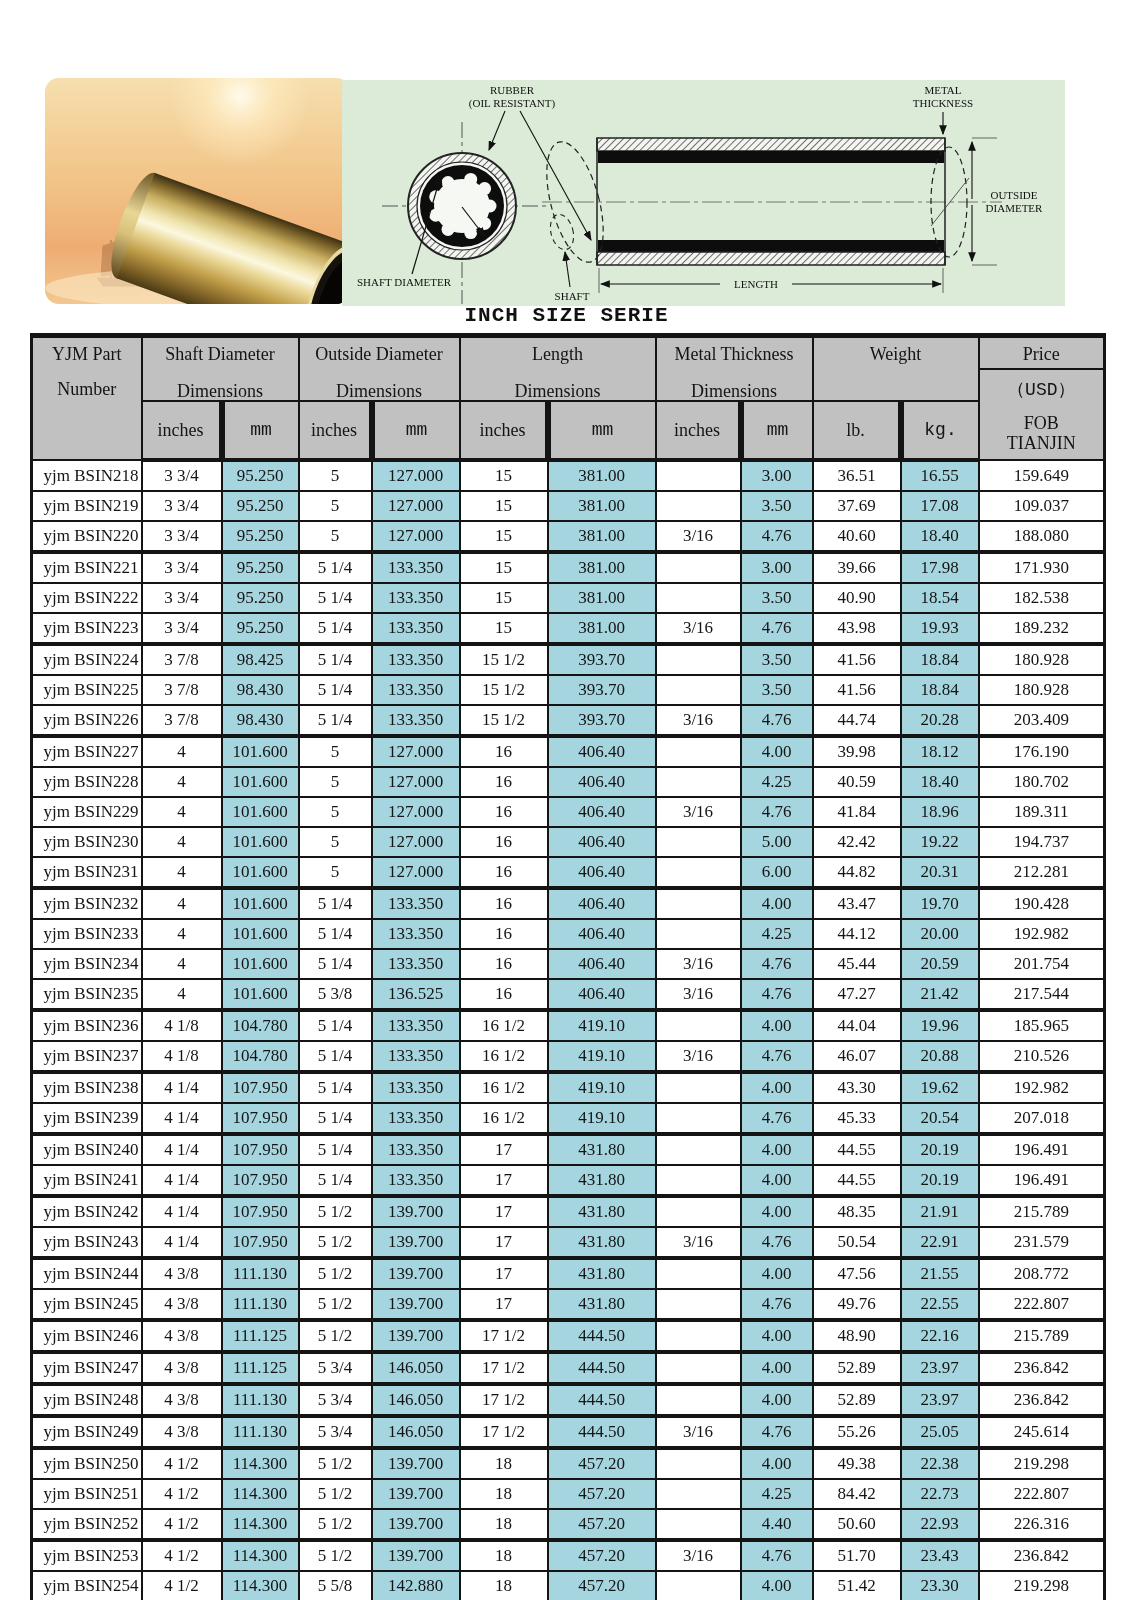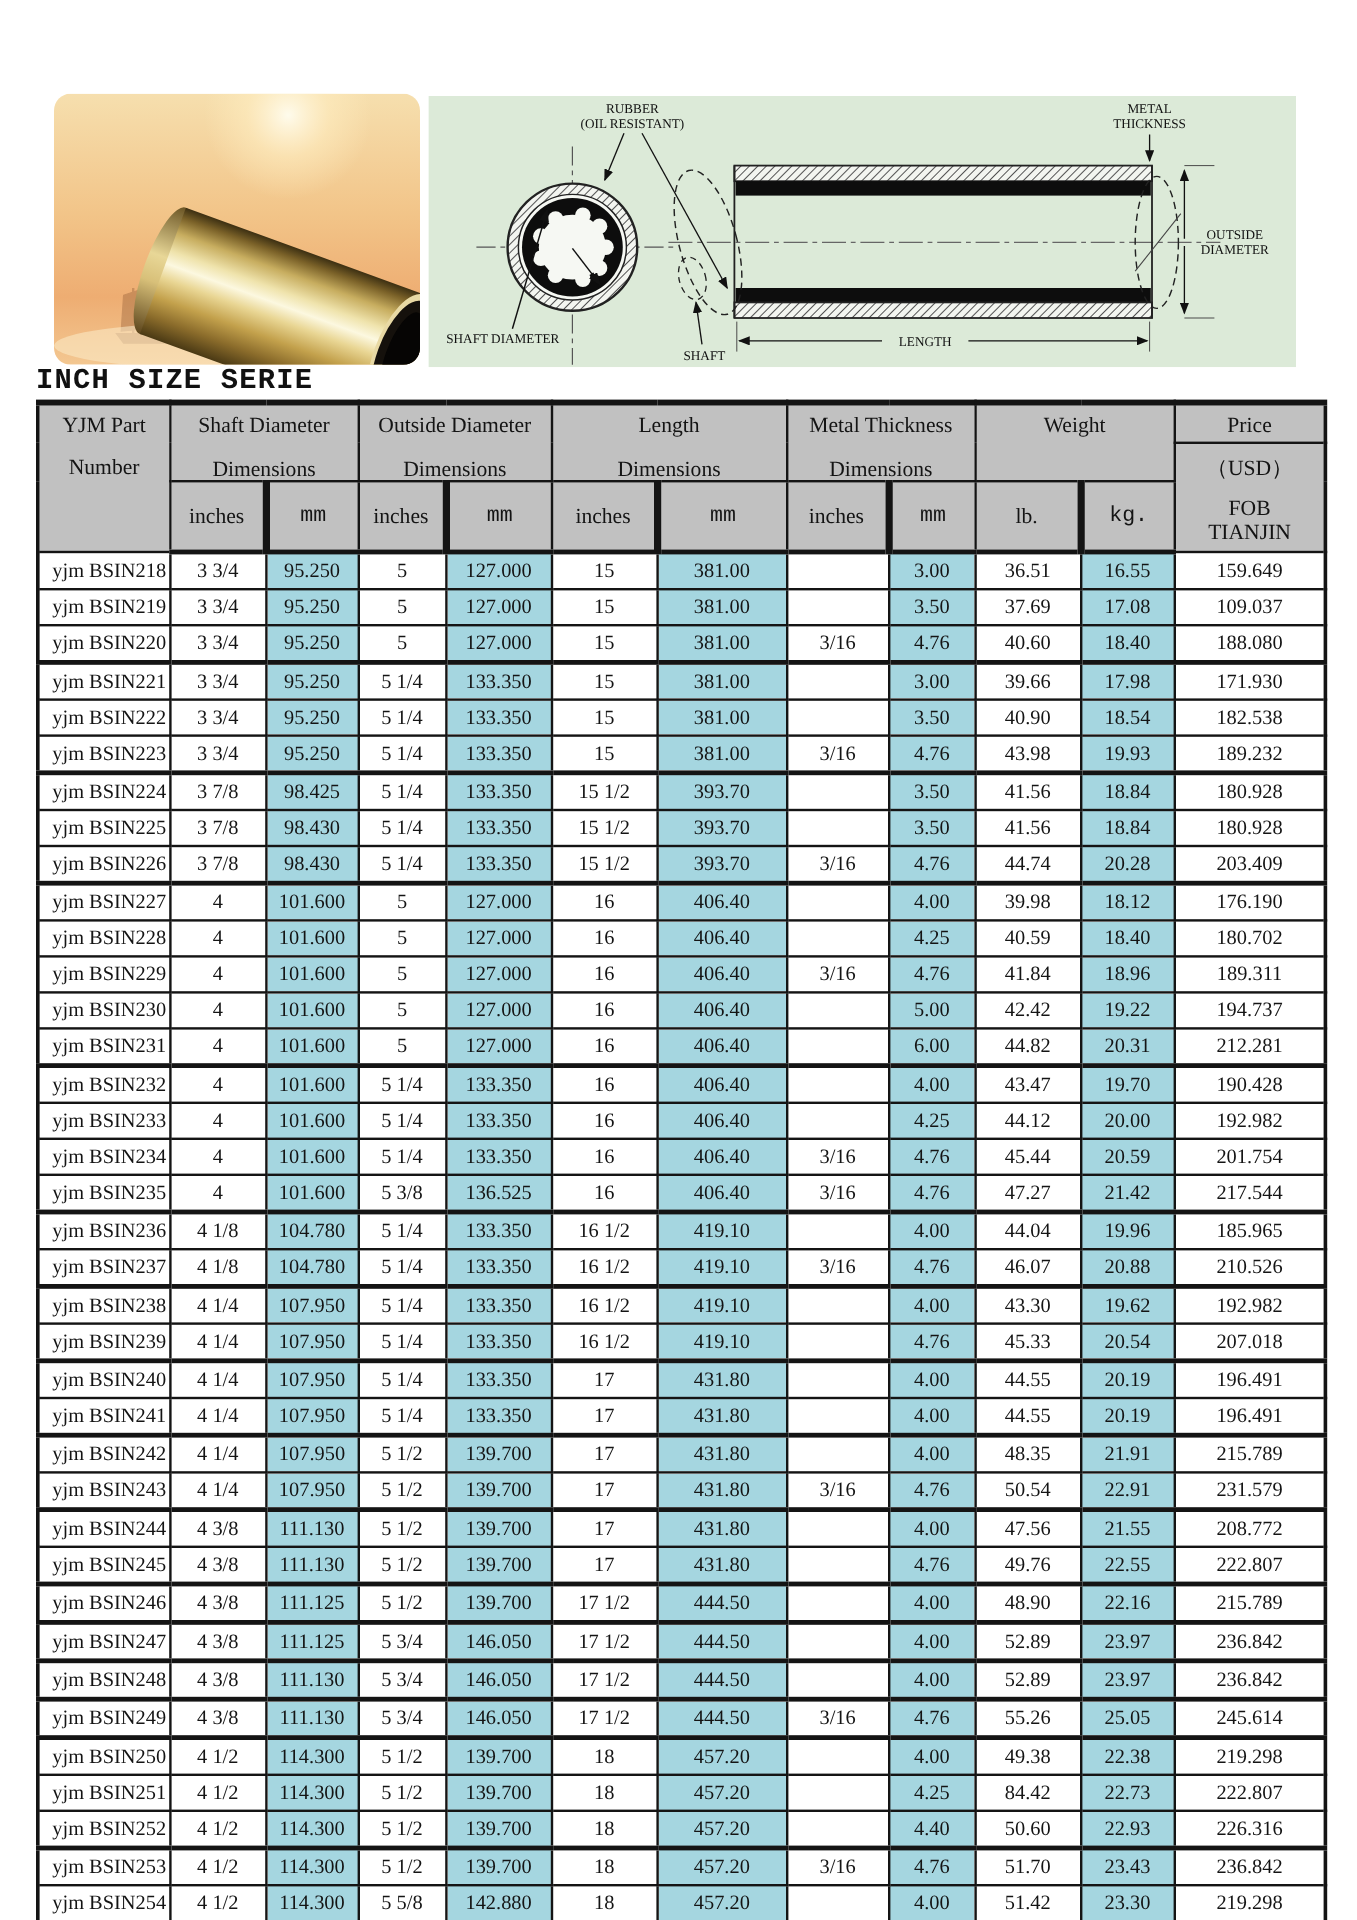--- a/index.html
+++ b/index.html
@@ -4,25 +4,25 @@
 <style>
   html,body{margin:0;padding:0;background:#ffffff;}
   .page{position:relative;width:1131px;height:1600px;background:#ffffff;
         font-family:"Liberation Serif", serif;color:#141414;overflow:hidden;}
 
   
   .photo{position:absolute;left:45px;top:78px;width:305px;height:226px;
          border-radius:14px;overflow:hidden;}
 
   
-  .diagram{position:absolute;left:357px;top:80px;width:723px;height:186px;}
+  .diagram{position:absolute;left:342px;top:80px;width:723px;height:186px;}
 
   
-  .title{position:absolute;left:30px;top:304px;width:1073px;
-         font-family:"Liberation Mono", monospace;font-size:24px;font-weight:700;
+  .title{position:absolute;left:30px;top:304px;width:1073px;text-align:center;
+         font-family:"Liberation Mono", monospace;font-size:21px;font-weight:700;
          letter-spacing:1px;color:#111;}
 
   
   .spec{position:absolute;left:30px;top:333px;width:1073px;
         border-collapse:collapse;table-layout:fixed;}
   .spec th,.spec td{border:2px solid var(--grid,#141414);overflow:hidden;
         white-space:nowrap;}
   .spec{border:3px solid var(--grid,#141414);border-top-width:5px;}
   .spec thead th{background:var(--head,#c1c1c1);font-weight:400;font-size:18px;
         text-align:center;vertical-align:top;padding:0;}
@@ -231,21 +231,21 @@
         <th class="grp" colspan="2" rowspan="2">
           <span class="label">Weight</span>
           <span class="sub"></span>
         </th>
         <th class="price-top">
           <span>Price</span>
         </th>
       </tr>
       <tr>
         <th class="price-sub" rowspan="2">
-          <span class="l1" style="font-family:Liberation Serif, serif;">（USD）</span>
+          <span class="l1" style="font-family:Liberation Mono, monospace;">（USD）</span>
           <span>FOB</span>
           <span>TIANJIN</span>
         </th>
       </tr>
       <tr>
         <th class="unit">inches</th>
         <th class="unit thick">mm</th>
         <th class="unit">inches</th>
         <th class="unit thick">mm</th>
         <th class="unit">inches</th>

